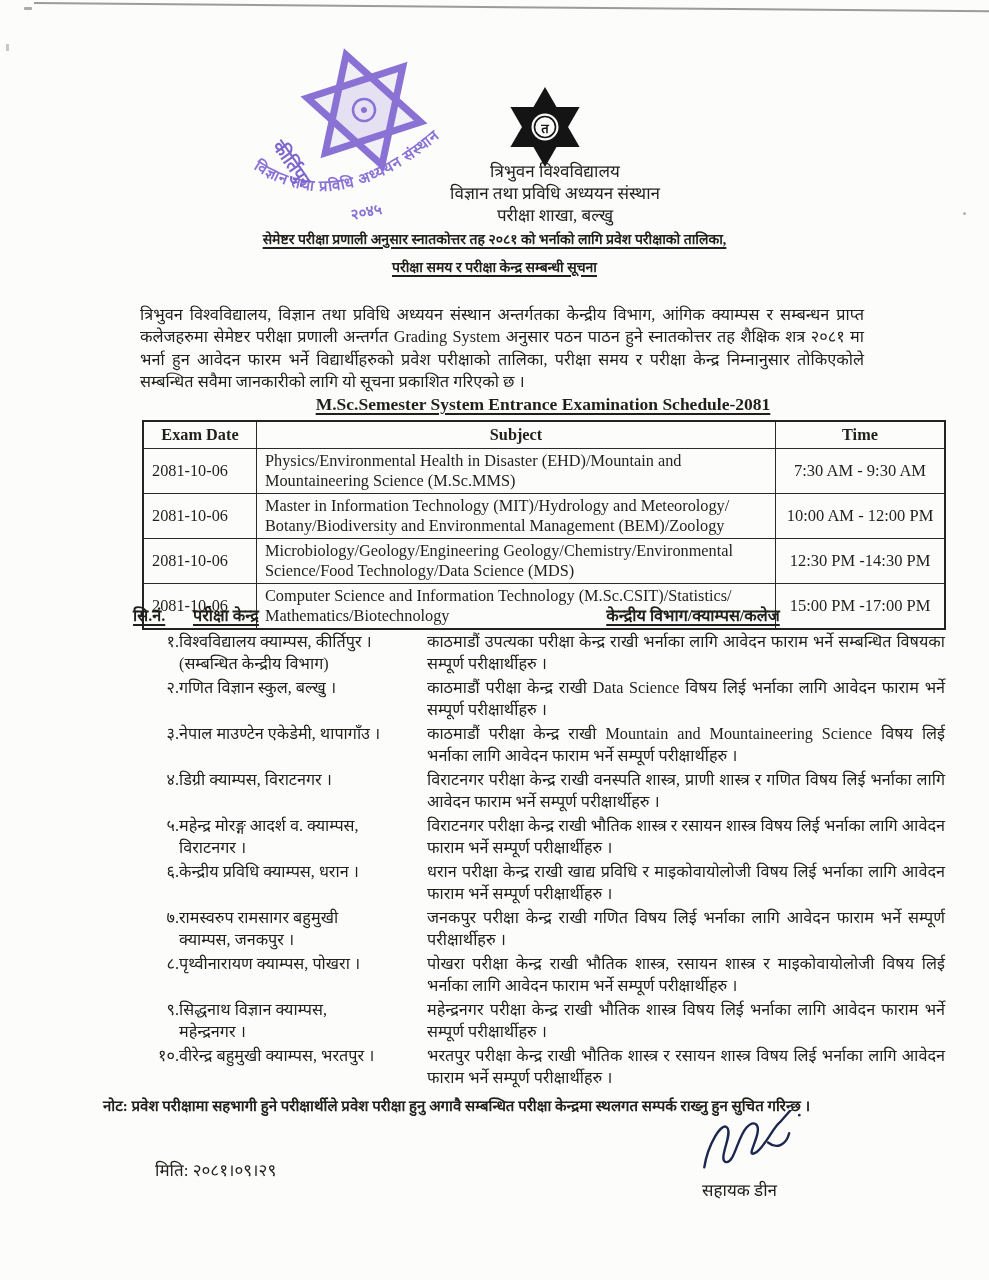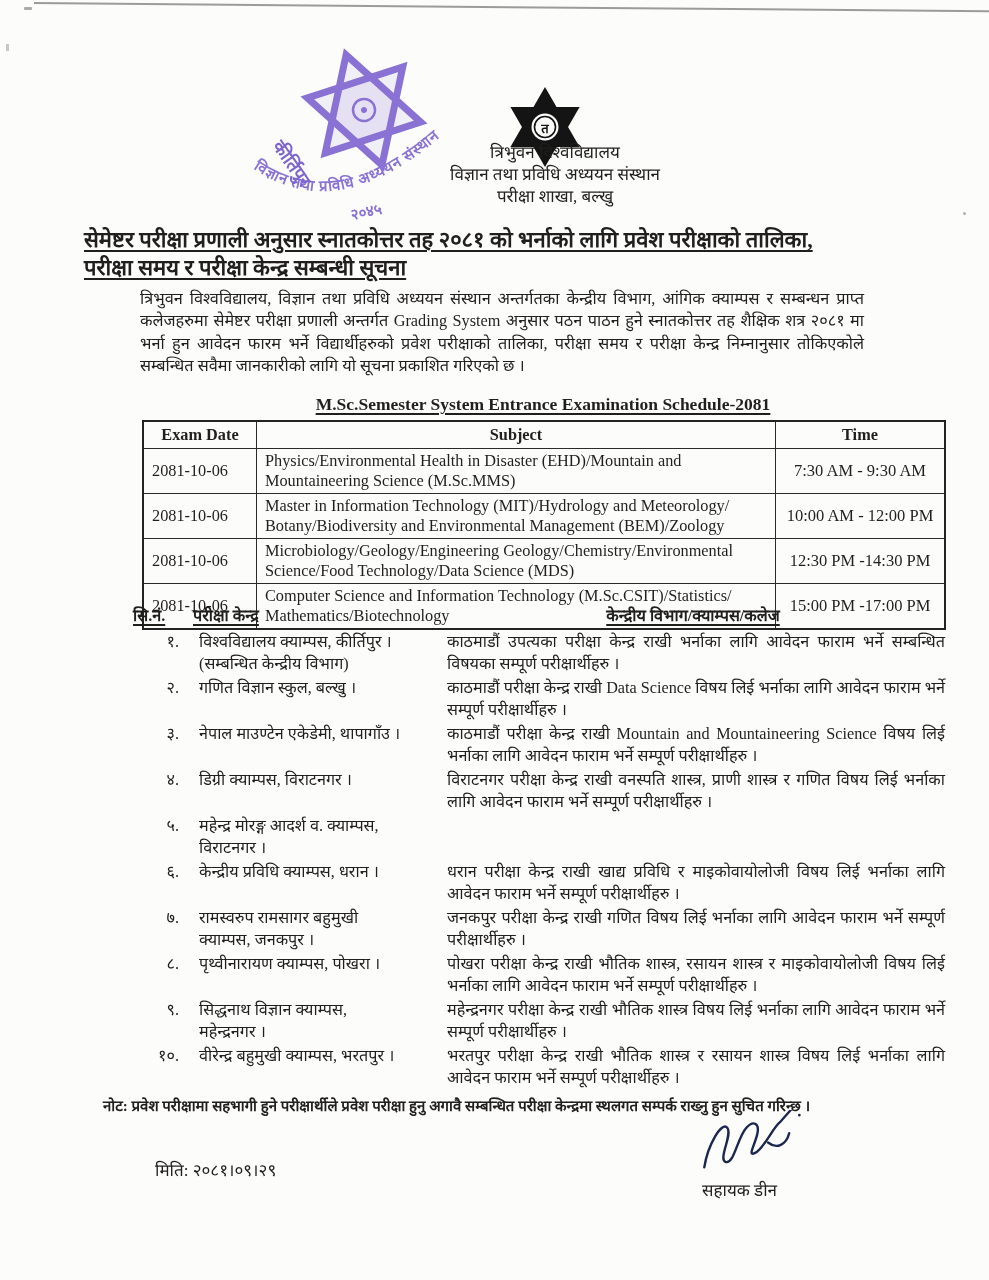--- a/index.html
+++ b/index.html
@@ -8,41 +8,41 @@
     background:#fcfcfa;overflow:hidden;color:#201f1c;
     font-family:"Liberation Serif","DejaVu Serif",serif;
   }
   .abs{position:absolute;}
   
   .scan-top{position:absolute;top:2px;left:34px;width:958px;height:2px;background:#4a4a4a;opacity:.55;transform:rotate(.5deg);transform-origin:left center;}
   .speck1{position:absolute;top:7px;left:24px;width:8px;height:3px;background:#5a5a5a;opacity:.5;border-radius:1px;}
   .speck2{position:absolute;top:44px;left:6px;width:3px;height:7px;background:#777;opacity:.4;}
   .speck3{position:absolute;top:212px;left:963px;width:3px;height:3px;background:#666;opacity:.5;border-radius:50%;}
   
-  .org{top:142px;left:305px;width:500px;text-align:center;font-size:17px;line-height:22px;}
-  .titleblock{top:226px;left:84px;width:821px;font-weight:700;font-size:22px;line-height:28px;}
+  .org{top:161px;left:305px;width:500px;text-align:center;font-size:17px;line-height:22px;}
+  .titleblock{top:226px;left:84px;width:821px;text-align:center;font-weight:700;font-size:14px;line-height:28px;}
   .u{text-decoration:underline;text-underline-offset:3px;text-decoration-thickness:1.5px;}
-  .intro{top:288px;left:140px;width:724px;font-size:16.3px;line-height:22.4px;text-align:justify;}
+  .intro{top:304px;left:140px;width:724px;font-size:16.3px;line-height:22.4px;text-align:justify;}
   
   .tabletitle{top:394px;left:140px;width:806px;text-align:center;font-weight:700;font-size:17.5px;}
   .schedule{top:420px;left:142px;width:804px;}
   table{border-collapse:collapse;width:100%;border:2px solid #232323;}
   th,td{border:1.6px solid #2a2a2a;font-size:16.3px;line-height:20px;padding:2px 8px;vertical-align:middle;overflow-wrap:break-word;}
   th{font-weight:700;text-align:center;padding:3px 6px;}
   td.date{width:96px;text-align:left;white-space:nowrap;}
   td.time{width:152px;text-align:center;white-space:nowrap;font-size:16.5px;}
   
   .centers{top:606px;left:133px;width:812px;font-size:16.2px;line-height:21.4px;}
   .c-head{display:flex;font-weight:700;margin-bottom:5px;}
   .c-head .h-sn{width:60px;}
   .c-head .h-center{width:248px;text-align:left;}
   .c-head .h-dept{flex:1;text-align:center;}
   .c-row{display:flex;align-items:flex-start;margin-bottom:3.2px;}
   .c-sn{width:46px;text-align:right;flex:none;}
-  .c-name{width:248px;margin-left:20px;flex:none;}
+  .c-name{width:248px;flex:none;}
   .c-desc{flex:1;text-align:justify;}
   .note{top:1096px;left:103px;width:802px;font-weight:700;font-size:15px;line-height:20px;}
   .datefoot{top:1158px;left:135px;font-size:17px;margin-left:20px;}
   .signatory{top:1178px;left:702px;font-size:17px;}
   .stampwrap{left:236px;top:34px;opacity:.88;filter:blur(.4px);}
   .logowrap{left:500px;top:86px;}
   .sigwrap{left:694px;top:1110px;}
 </style>
 </head>
 <body>
@@ -167,20 +167,21 @@
         <div></div>
       </div>
       <div class="c-desc">विराटनगर परीक्षा केन्द्र राखी वनस्पति शास्त्र, प्राणी शास्त्र र गणित विषय लिई भर्नाका लागि आवेदन फाराम भर्ने सम्पूर्ण परीक्षार्थीहरु ।</div>
     </div>
     <div class="c-row">
       <div class="c-sn">५.</div>
       <div class="c-name">
         <div>महेन्द्र मोरङ्ग आदर्श व. क्याम्पस,</div>
         <div>विराटनगर ।</div>
       </div>
+      <div class="c-desc">विराटनगर परीक्षा केन्द्र राखी भौतिक शास्त्र र रसायन शास्त्र विषय लिई भर्नाका लागि आवेदन फाराम भर्ने सम्पूर्ण परीक्षार्थीहरु ।</div>
     </div>
     <div class="c-row">
       <div class="c-sn">६.</div>
       <div class="c-name">
         <div>केन्द्रीय प्रविधि क्याम्पस, धरान ।</div>
         <div></div>
       </div>
       <div class="c-desc">धरान परीक्षा केन्द्र राखी खाद्य प्रविधि र माइकोवायोलोजी विषय लिई भर्नाका लागि आवेदन फाराम भर्ने सम्पूर्ण परीक्षार्थीहरु ।</div>
     </div>
     <div class="c-row">

